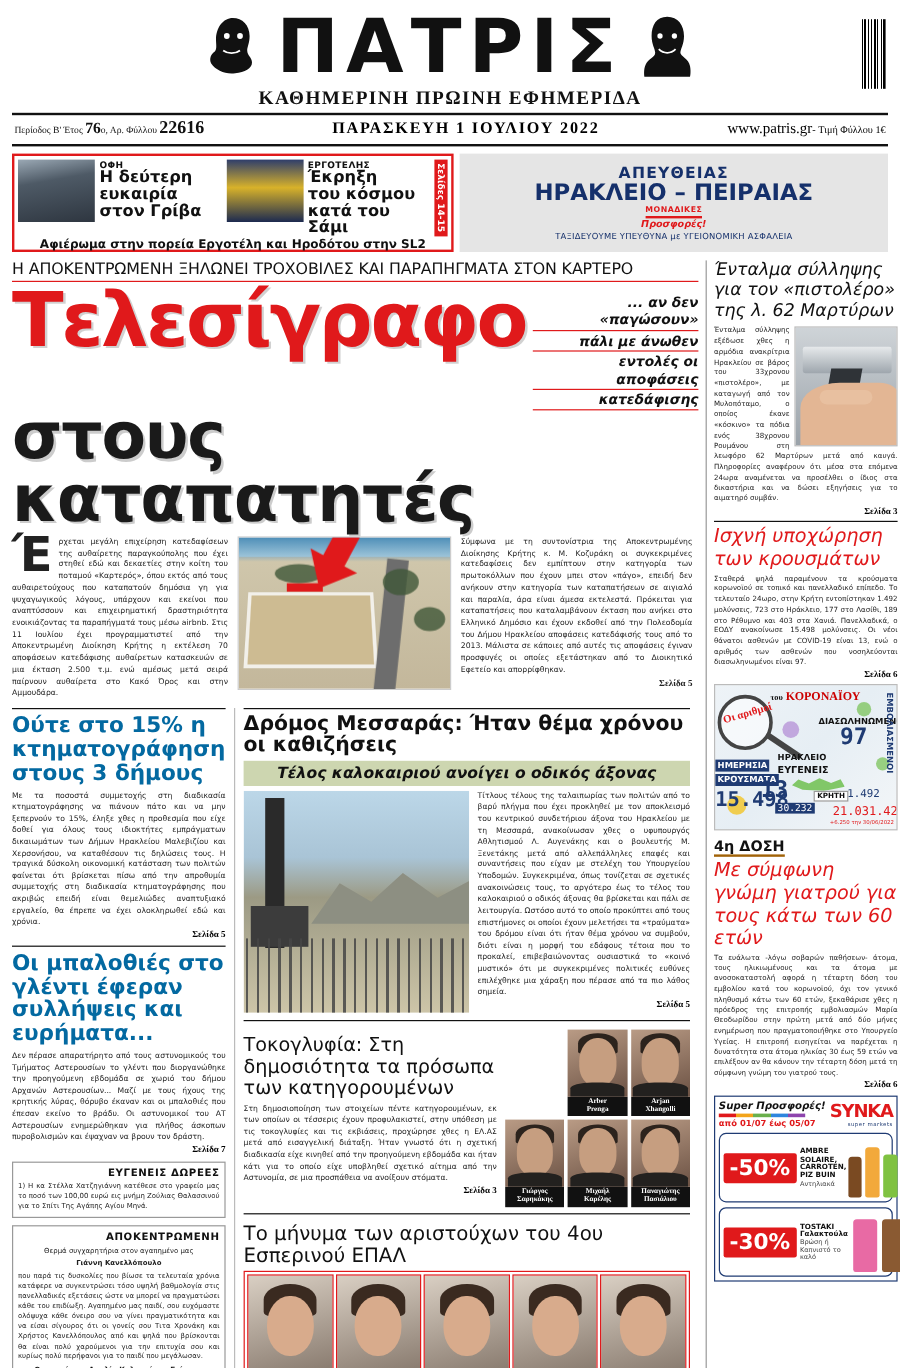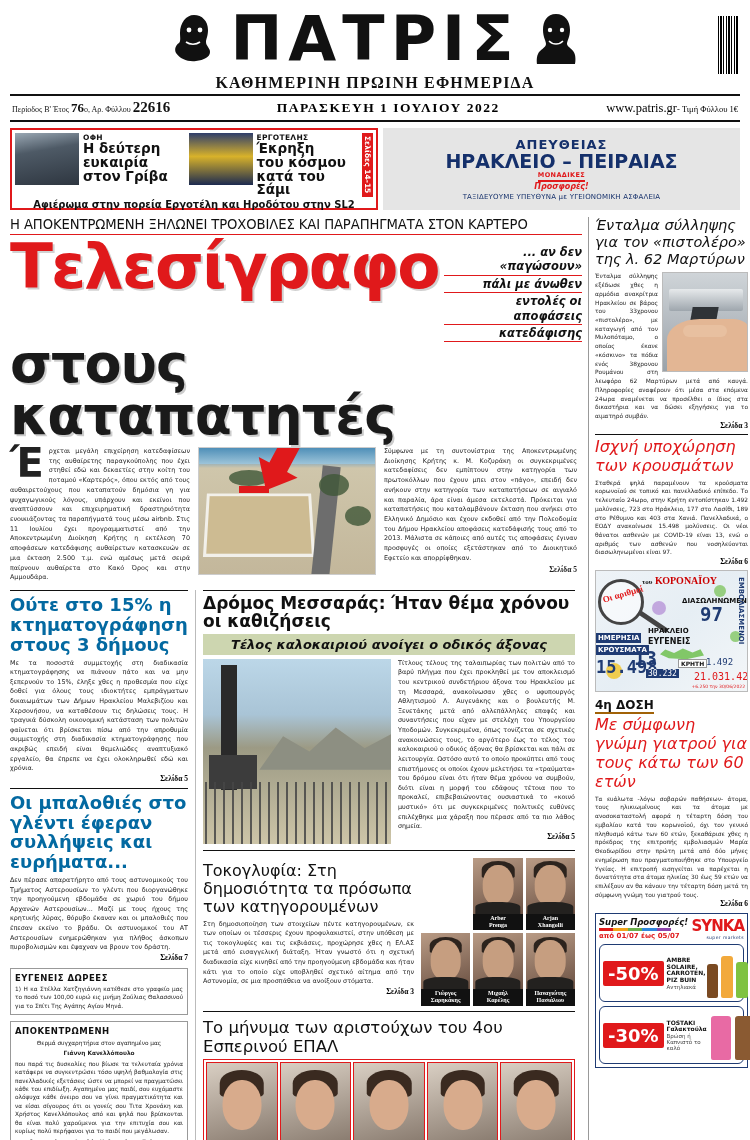--- a/index.html
+++ b/index.html
@@ -212,21 +212,21 @@
   .deal { border: 1px solid #1f3b73; border-radius: 6px; margin-top: 4px; display: flex; align-items: center; padding: 3px; height: 58px; }
   .deal .pct { background: #e0191b; color: #fff; font-size: 18px; font-weight: 700; padding: 2px 5px; border-radius: 2px; }
   .deal .dtxt { flex: 1; padding-left: 3px; }
   .deal .dl1 { font-size: 6px; font-weight: 700; color: #111; line-height: 1.15; }
   .deal .dl2 { font-size: 5.5px; color: #444; }
   .deal .dimg { width: 76px; height: 50px; position: relative; }
   .bottle { position: absolute; bottom: 0; border-radius: 3px 3px 2px 2px; }
 
   
   .note-box { border: 1px solid #999; padding: 4px; margin-top: 6px; }
-  .note-title { text-align: left; font-size: 8.5px; font-weight: 700; letter-spacing: .5px; color: #111; }
+  .note-title { text-align: right; font-size: 8.5px; font-weight: 700; letter-spacing: .5px; color: #111; }
   .note-body { font-size: 5.8px; line-height: 1.45; text-align: justify; color: #222; margin-top: 2px; }
   .note-center { text-align: center; }
   .sign { text-align: center; font-size: 6px; font-weight: 700; line-height: 1.4; margin-top: 3px; color: #111;}
 </style>
 </head>
 <body>
 
 <div class="page">
 
   <div class="masthead">

